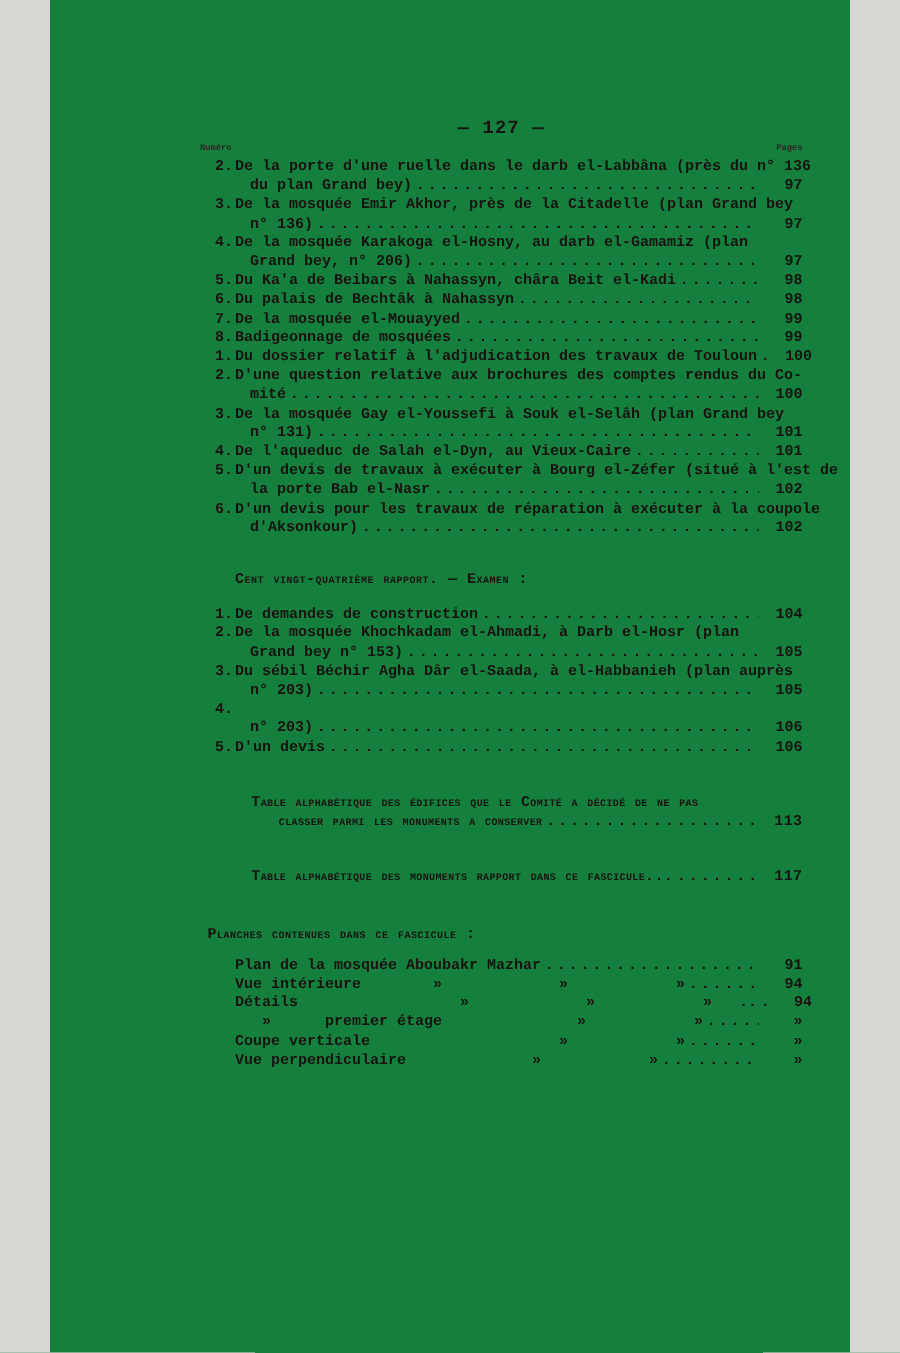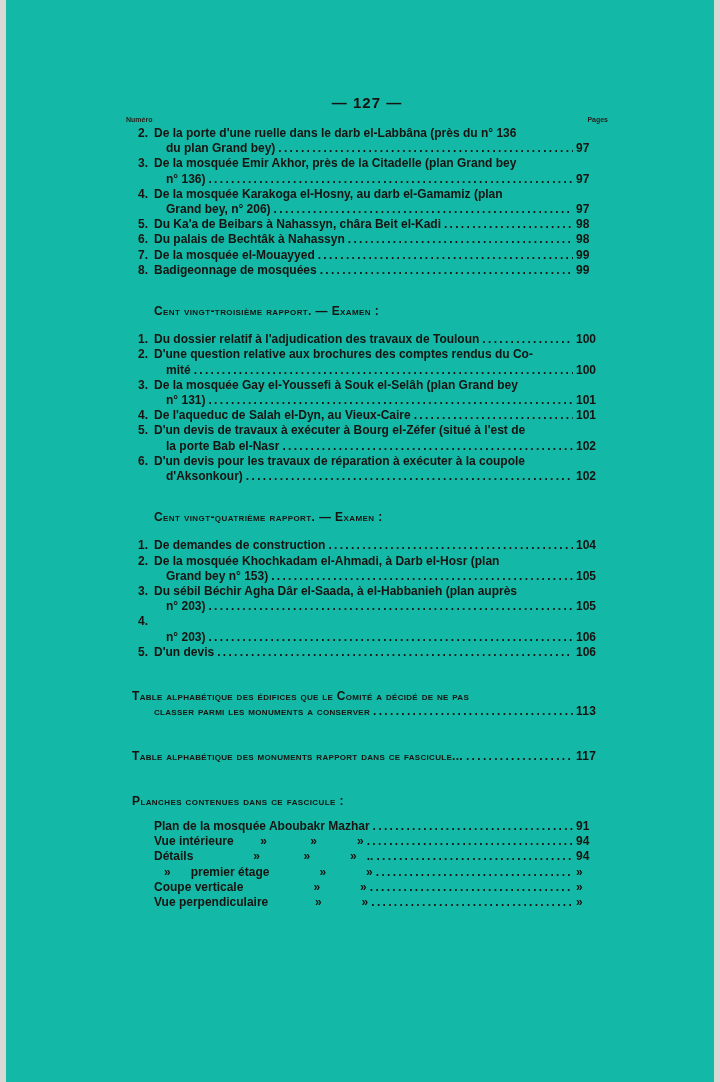--- a/index.html
+++ b/index.html
@@ -1,24 +1,24 @@
 <!DOCTYPE html>
 <html><head>
 <meta charset="utf-8">
 <style>
   * { box-sizing: border-box; }
   html, body { margin: 0; padding: 0; background: #d8d8d4; }
   .page {
     position: relative;
-    width: 708px;
+    width: 640px;
     height: 1082px;
     margin: 0 auto;
-    background: #14b8a6;
+    background: #15803d;
     color: #171310;
-    font-family: Liberation Sans, sans-serif;
+    font-family: Liberation Mono, monospace;
     overflow: hidden;
   }
   .inner {
     position: absolute;
     left: 120px;
     top: 95px;
     width: 482px;
   }
   .page-head { position: relative; height: 31px; }
   .pageno {
@@ -53,35 +53,35 @@
     flex: 1 1 auto;
     overflow: hidden;
     white-space: nowrap;
     min-width: 6px;
     margin: 0 3px;
   }
   .dots::after {
     content: "........................................................................................................................";
     letter-spacing: 2.3px;
   }
-  .pg { flex: 0 0 32px; white-space: pre; }
+  .pg { flex: 0 0 32px; text-align: right; white-space: pre; }
 
   .heading {
     padding-left: 28px;
     margin: 26px 0 13px 0;
     font-variant: small-caps;
     letter-spacing: 0.4px;
   }
   .subheading {
     padding-left: 6px;
     margin: 30px 0 10px 0;
     font-variant: small-caps;
     letter-spacing: 0.4px;
   }
-  .table-entry { margin-top: 29px; }
+  .table-entry { margin-top: 29px; margin-left: 35px; }
   .smallcaps { font-variant: small-caps; letter-spacing: 0.3px; }
   .tfirst { padding-left: 6px; }
   .tcont { padding-left: 28px; }
   .plate { padding-left: 28px; }
 </style>
 </head>
 <body>
 
 <div class="page">
   <div class="inner">
@@ -137,23 +137,20 @@
             <span class="dots"></span>
             <span class="pg">99</span>
           </div>
           <div class="row">
             <span class="numcell">8.</span>
             <span class="txt">Badigeonnage de mosquées</span>
             <span class="dots"></span>
             <span class="pg">99</span>
           </div>
         </div>
-        <div class="row heading">
-          <span class="txt">Cent vingt-troisième rapport. — Examen :</span>
-        </div>
         <div class="entries">
           <div class="row">
             <span class="numcell">1.</span>
             <span class="txt">Du dossier relatif à l'adjudication des travaux de Touloun</span>
             <span class="dots"></span>
             <span class="pg">100</span>
           </div>
           <div class="row">
             <span class="numcell">2.</span>
             <span class="txt">D'une question relative aux brochures des comptes rendus du Co-</span>

